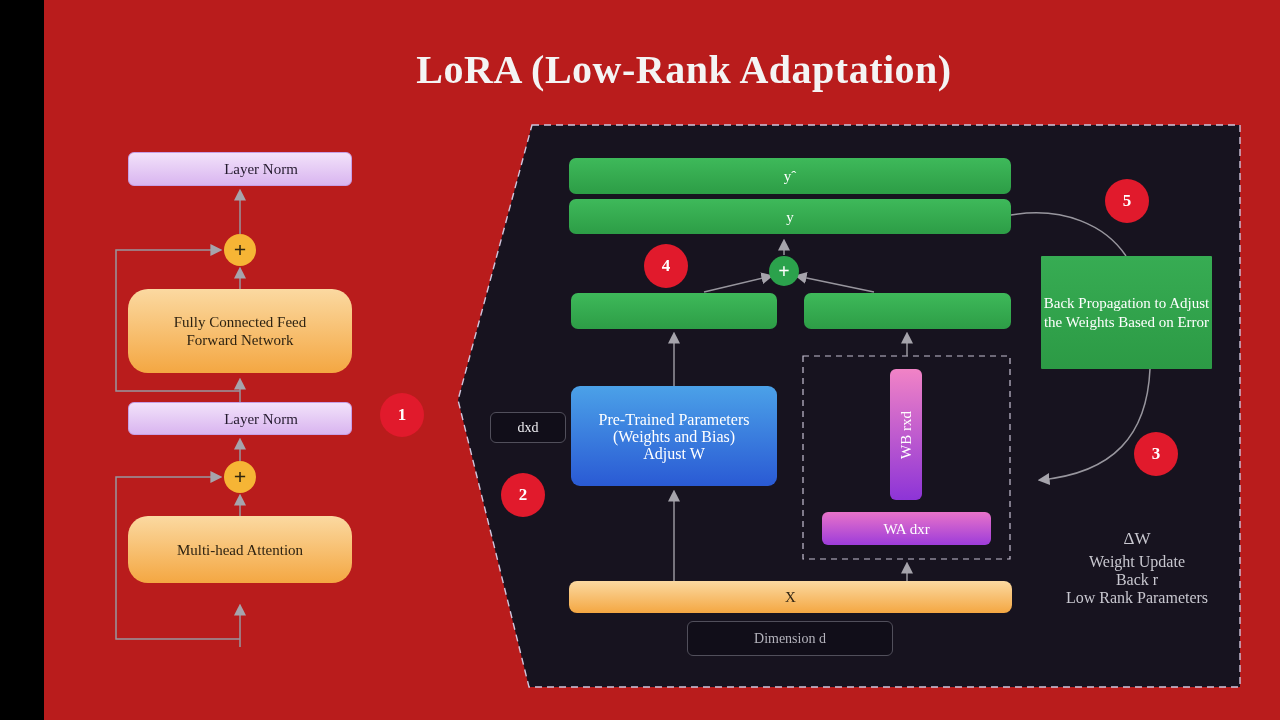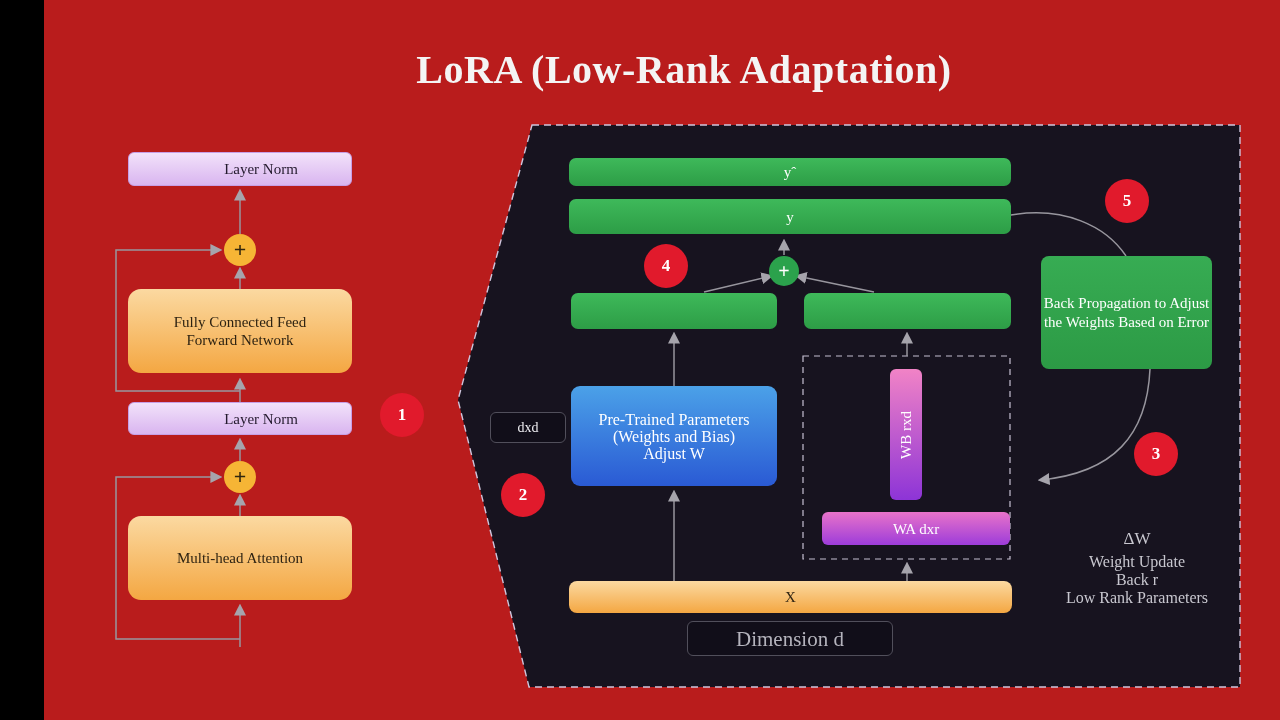--- a/index.html
+++ b/index.html
@@ -16,48 +16,48 @@
   .box{
     position:absolute;display:flex;align-items:center;justify-content:center;
     text-align:center;font-size:15px;line-height:18px;box-sizing:border-box;
   }
   .lavender{
     background:linear-gradient(180deg,#f2e2fa 0%,#d9b5f0 100%);
     border:1px solid #c79fe6;color:#241a2e;border-radius:6px;font-size:15px;padding-left:42px;
   }
   .orangebox{
     background:linear-gradient(180deg,#fbd9a1 0%,#f4a742 100%);
-    color:#2e2312;border-radius:13px;
+    color:#2e2312;border-radius:20px;
   }
   .bluebox{
     background:linear-gradient(180deg,#4ba1e8 0%,#2a5ad4 100%);
     color:#fff;border-radius:9px;
   }
   .greenbar{
     background:linear-gradient(180deg,#3eb95a 0%,#2d9d46 100%);
     color:#fff;border-radius:7px;
   }
   .greenbox{
     background:linear-gradient(180deg,#37ac53 0%,#2c9a45 100%);
-    color:#fff;border-radius:8px;font-size:15px;line-height:19px;padding:2px;
+    color:#fff;border-radius:1px;font-size:15px;line-height:19px;padding:2px;
   }
   .wbbar{
     background:linear-gradient(180deg,#f183c6 0%,#8d34d7 100%);
     color:#fff;border-radius:6px;
   }
   .wbbar .vtext{transform:rotate(-90deg);white-space:nowrap;font-size:15px;}
   .wabar{
     background:linear-gradient(180deg,#e873c9 0%,#9d3cda 100%);
     color:#fff;border-radius:6px;
   }
   .outline-box{
     background:rgba(12,9,18,0.45);border:1px solid #514f5b;border-radius:6px;
     color:#ececf0;font-size:14px;
   }
-  .dimtext{color:#b4b3bc;font-size:21px;}
+  .dimtext{color:#b4b3bc;font-size:14px;}
   .badge{
     position:absolute;width:44px;height:44px;border-radius:50%;background:#e11a2c;
     color:#fff;display:flex;align-items:center;justify-content:center;
     font-size:17px;font-weight:bold;
   }
   .pluscircle{
     position:absolute;border-radius:50%;display:flex;align-items:center;
     justify-content:center;font-weight:600;
   }
   .plus-o{width:32px;height:32px;background:#f6b535;color:#32270e;font-size:22px;}
@@ -123,41 +123,41 @@
 
 
   <div class="box lavender" style="left:84px;top:402px;width:224px;height:33px;">
     <span>Layer Norm</span>
   </div>
 
   <div class="pluscircle plus-o" style="left:180px;top:461px;">
     <span>+</span>
   </div>
 
-  <div class="box orangebox" style="left:84px;top:516px;width:224px;height:84px;">
+  <div class="box orangebox" style="left:84px;top:516px;width:224px;height:67px;">
     <span>Multi-head Attention</span>
   </div>
 
   <div class="badge" style="left:336px;top:393px;">
     <span>1</span>
   </div>
   <div class="badge" style="left:457px;top:473px;">
     <span>2</span>
   </div>
   <div class="badge" style="left:1090px;top:432px;">
     <span>3</span>
   </div>
   <div class="badge" style="left:600px;top:244px;">
     <span>4</span>
   </div>
   <div class="badge" style="left:1061px;top:179px;">
     <span>5</span>
   </div>
 
-  <div class="box greenbar" style="left:525px;top:158px;width:442px;height:28px;">
+  <div class="box greenbar" style="left:525px;top:158px;width:442px;height:36px;">
     <span>yˆ</span>
   </div>
 
   <div class="box greenbar" style="left:525px;top:199px;width:442px;height:35px;">
     <span>y</span>
   </div>
 
   <div class="pluscircle plus-g" style="left:725px;top:256px;">
     <span>+</span>
   </div>
@@ -177,21 +177,21 @@
   <div class="box bluebox" style="left:527px;top:386px;width:206px;height:100px;flex-direction:column;font-size:16px;line-height:17px;">
     <span>Pre-Trained Parameters</span>
     <span>(Weights and Bias)</span>
     <span>Adjust W</span>
   </div>
 
   <div class="box wbbar" style="left:846px;top:369px;width:32px;height:131px;">
     <span class="vtext">WB rxd</span>
   </div>
 
-  <div class="box wabar" style="left:778px;top:512px;width:188px;height:33px;">
+  <div class="box wabar" style="left:778px;top:512px;width:169px;height:33px;">
     <span>WA dxr</span>
   </div>
 
   <div class="box orangebox" style="left:525px;top:581px;width:443px;height:32px;border-radius:8px;">
     <span>X</span>
   </div>
 
   <div class="box outline-box dimtext" style="left:643px;top:621px;width:206px;height:35px;">
     <span>Dimension d</span>
   </div>

